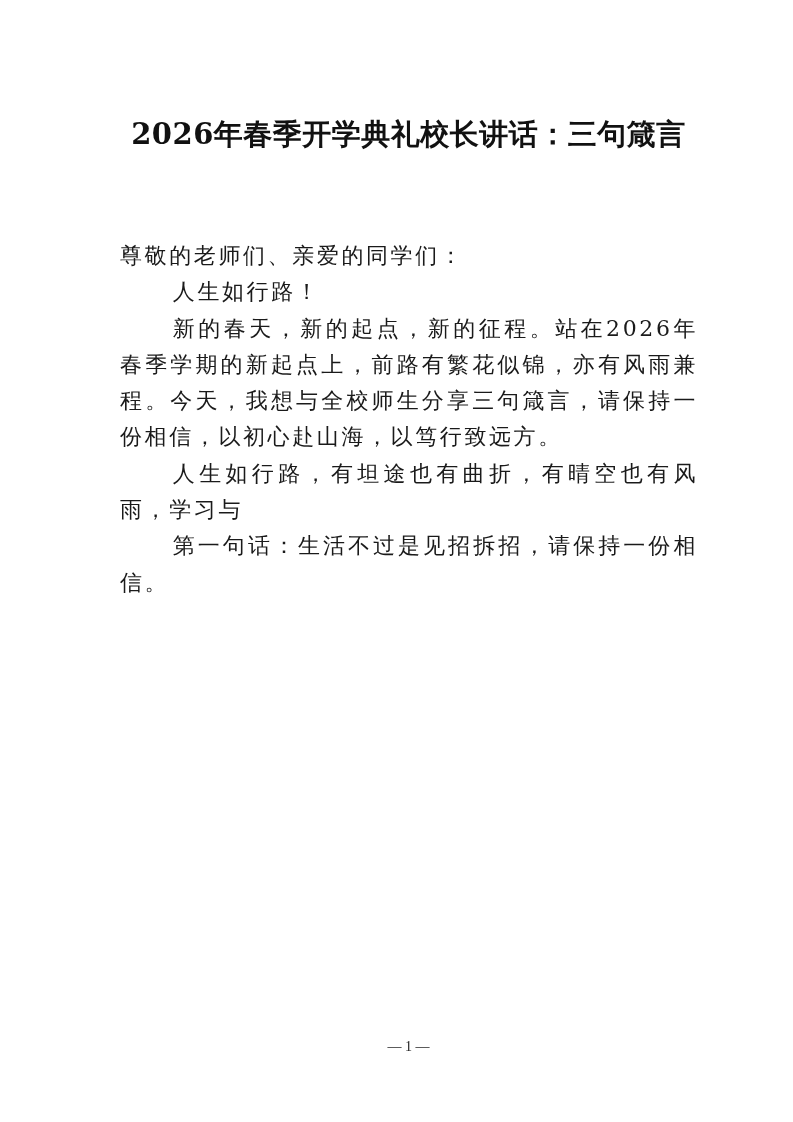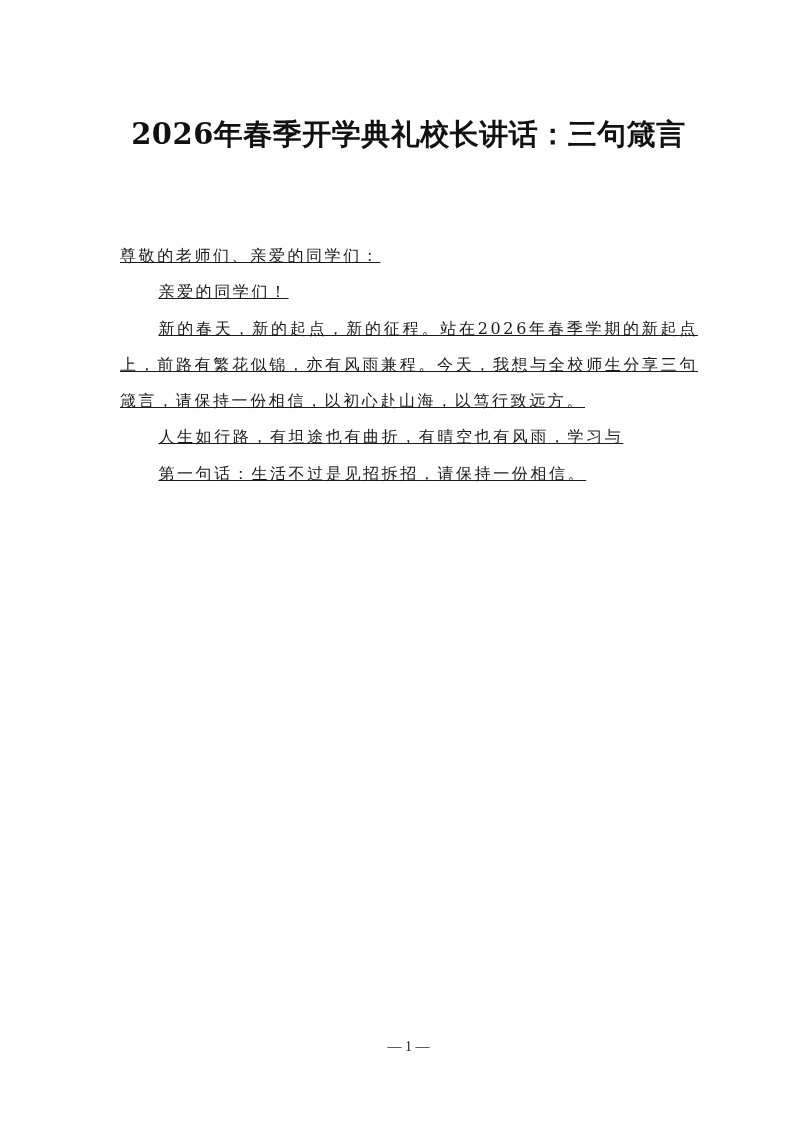--- a/index.html
+++ b/index.html
@@ -8,42 +8,42 @@
   .title {
     position: absolute; left: 60px; width: 673px; top: 112px;
     text-align: center;
     font-family: "DejaVu Serif", "Liberation Serif", serif;
     font-weight: bold; font-size: 29px; line-height: 45px; color: #111;
     letter-spacing: 0.5px;
   }
   .body {
     position: absolute; left: 108px; width: 578px; top: 238px;
     font-family: "DejaVu Serif", "Liberation Serif", serif;
-    font-size: 16px; line-height: 36.3px; color: #1a1a1a;
-    text-align: justify; letter-spacing: 2.6px; text-decoration: underline;
+    font-size: 22px; line-height: 36.3px; color: #1a1a1a;
+    text-align: justify; letter-spacing: 2.6px;
   }
   .body p { margin: 0; }
   .body p.indent { text-indent: 2.4em; }
   .footer {
     position: absolute; left: 0; width: 793px; top: 1039px;
     text-align: center;
     font-family: "Liberation Serif", "DejaVu Serif", serif;
     font-size: 14px; color: #222;
   }
 </style>
 </head>
 <body>
 
 <div class="page">
   <div class="title">
     <div>2026年春季开学典礼校长讲话：三句箴言</div>
   </div>
 
   <div class="body">
     <p>尊敬的老师们、亲爱的同学们：</p>
-    <p class="indent">亲爱的同学们！</p>
+    <p class="indent">人生如行路！</p>
     <p class="indent">新的春天，新的起点，新的征程。站在2026年春季学期的新起点上，前路有繁花似锦，亦有风雨兼程。今天，我想与全校师生分享三句箴言，请保持一份相信，以初心赴山海，以笃行致远方。</p>
     <p class="indent">人生如行路，有坦途也有曲折，有晴空也有风雨，学习与</p>
     <p class="indent">第一句话：生活不过是见招拆招，请保持一份相信。</p>
   </div>
 
   <div class="footer">— 1 —</div>
 </div>
 
 </body></html>

